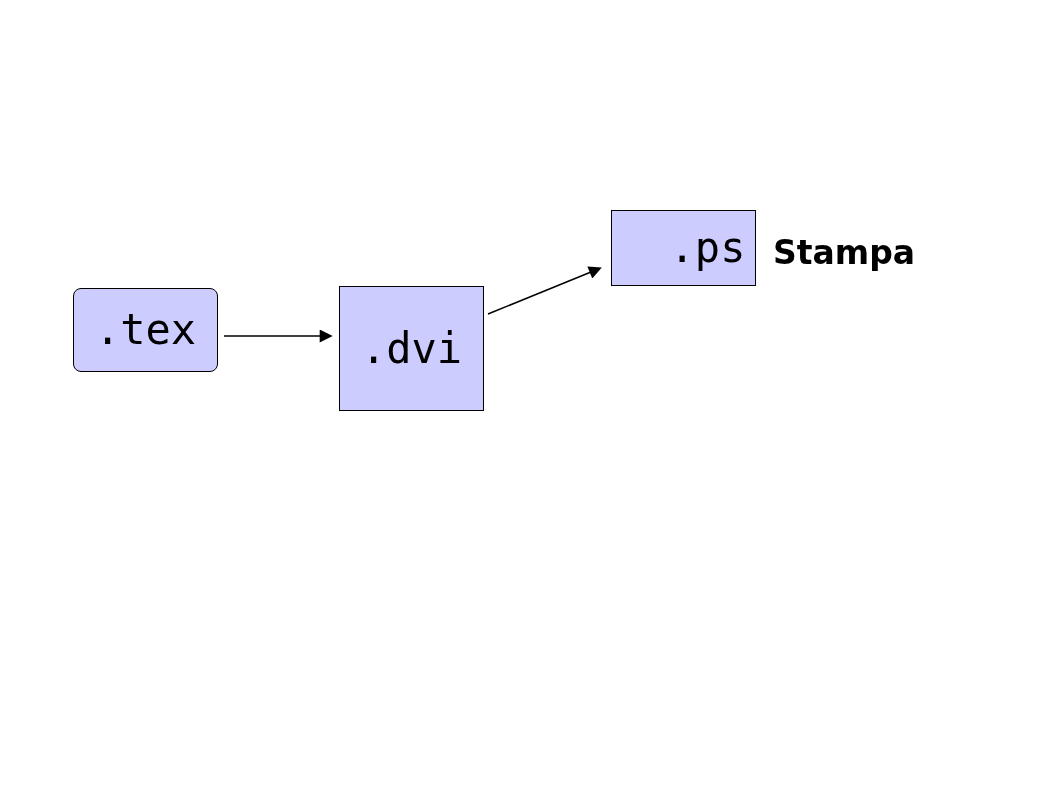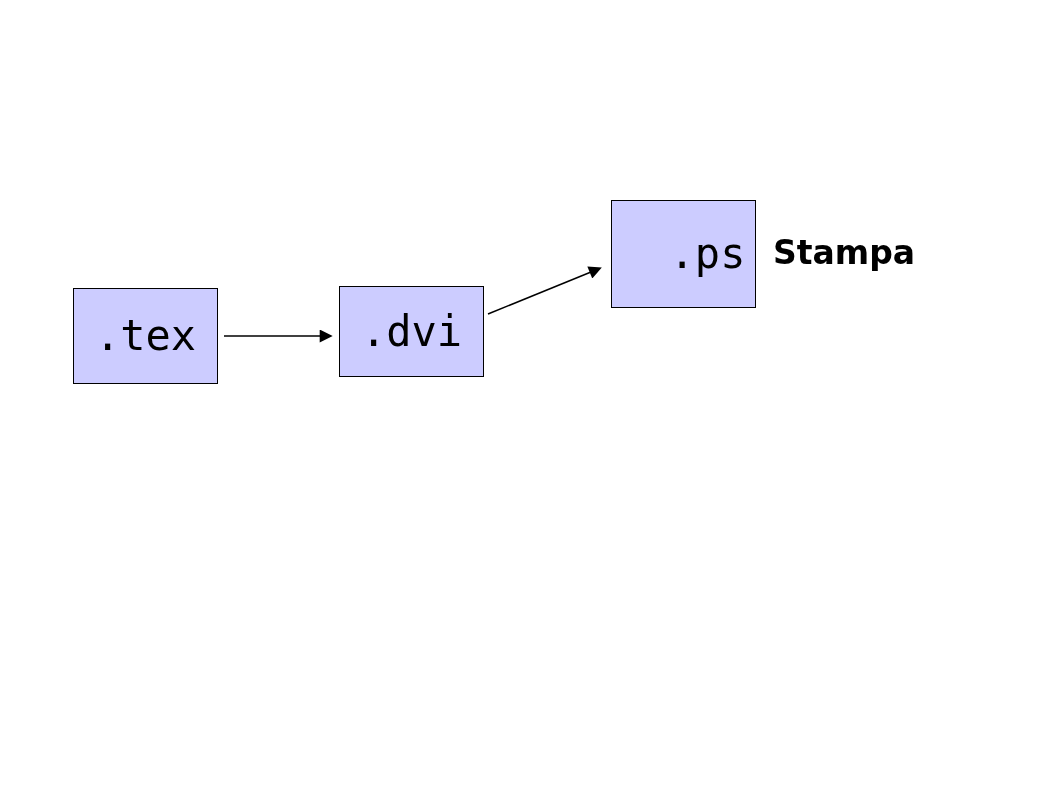--- a/index.html
+++ b/index.html
@@ -32,23 +32,23 @@
     align-items: center;
     justify-content: center;
   }
   .node-label {
     font-family: "DejaVu Sans Mono", "Liberation Mono", monospace;
     font-size: 42px;
     color: #000000;
     white-space: nowrap;
     line-height: 1;
   }
-  .node-tex { left: 73px;  top: 288px; width: 145px; height: 96px; }
-  .node-dvi { left: 339px; top: 286px; width: 145px; height: 91px; }
-  .node-ps  { left: 611px; top: 200px; width: 145px; height: 108px; padding-left: 48px; }
+  .node-tex { left: 73px;  top: 288px; width: 145px; height: 84px; border-radius: 8px; }
+  .node-dvi { left: 339px; top: 286px; width: 145px; height: 125px; }
+  .node-ps  { left: 611px; top: 210px; width: 145px; height: 76px; padding-left: 48px; }
   .annotation {
     position: absolute;
     left: 773px;
     top: 236px;
     font-family: "DejaVu Sans", "Liberation Sans", sans-serif;
     font-size: 33px;
     color: #000000;
     white-space: nowrap;
     line-height: 1;
     font-weight: bold;

